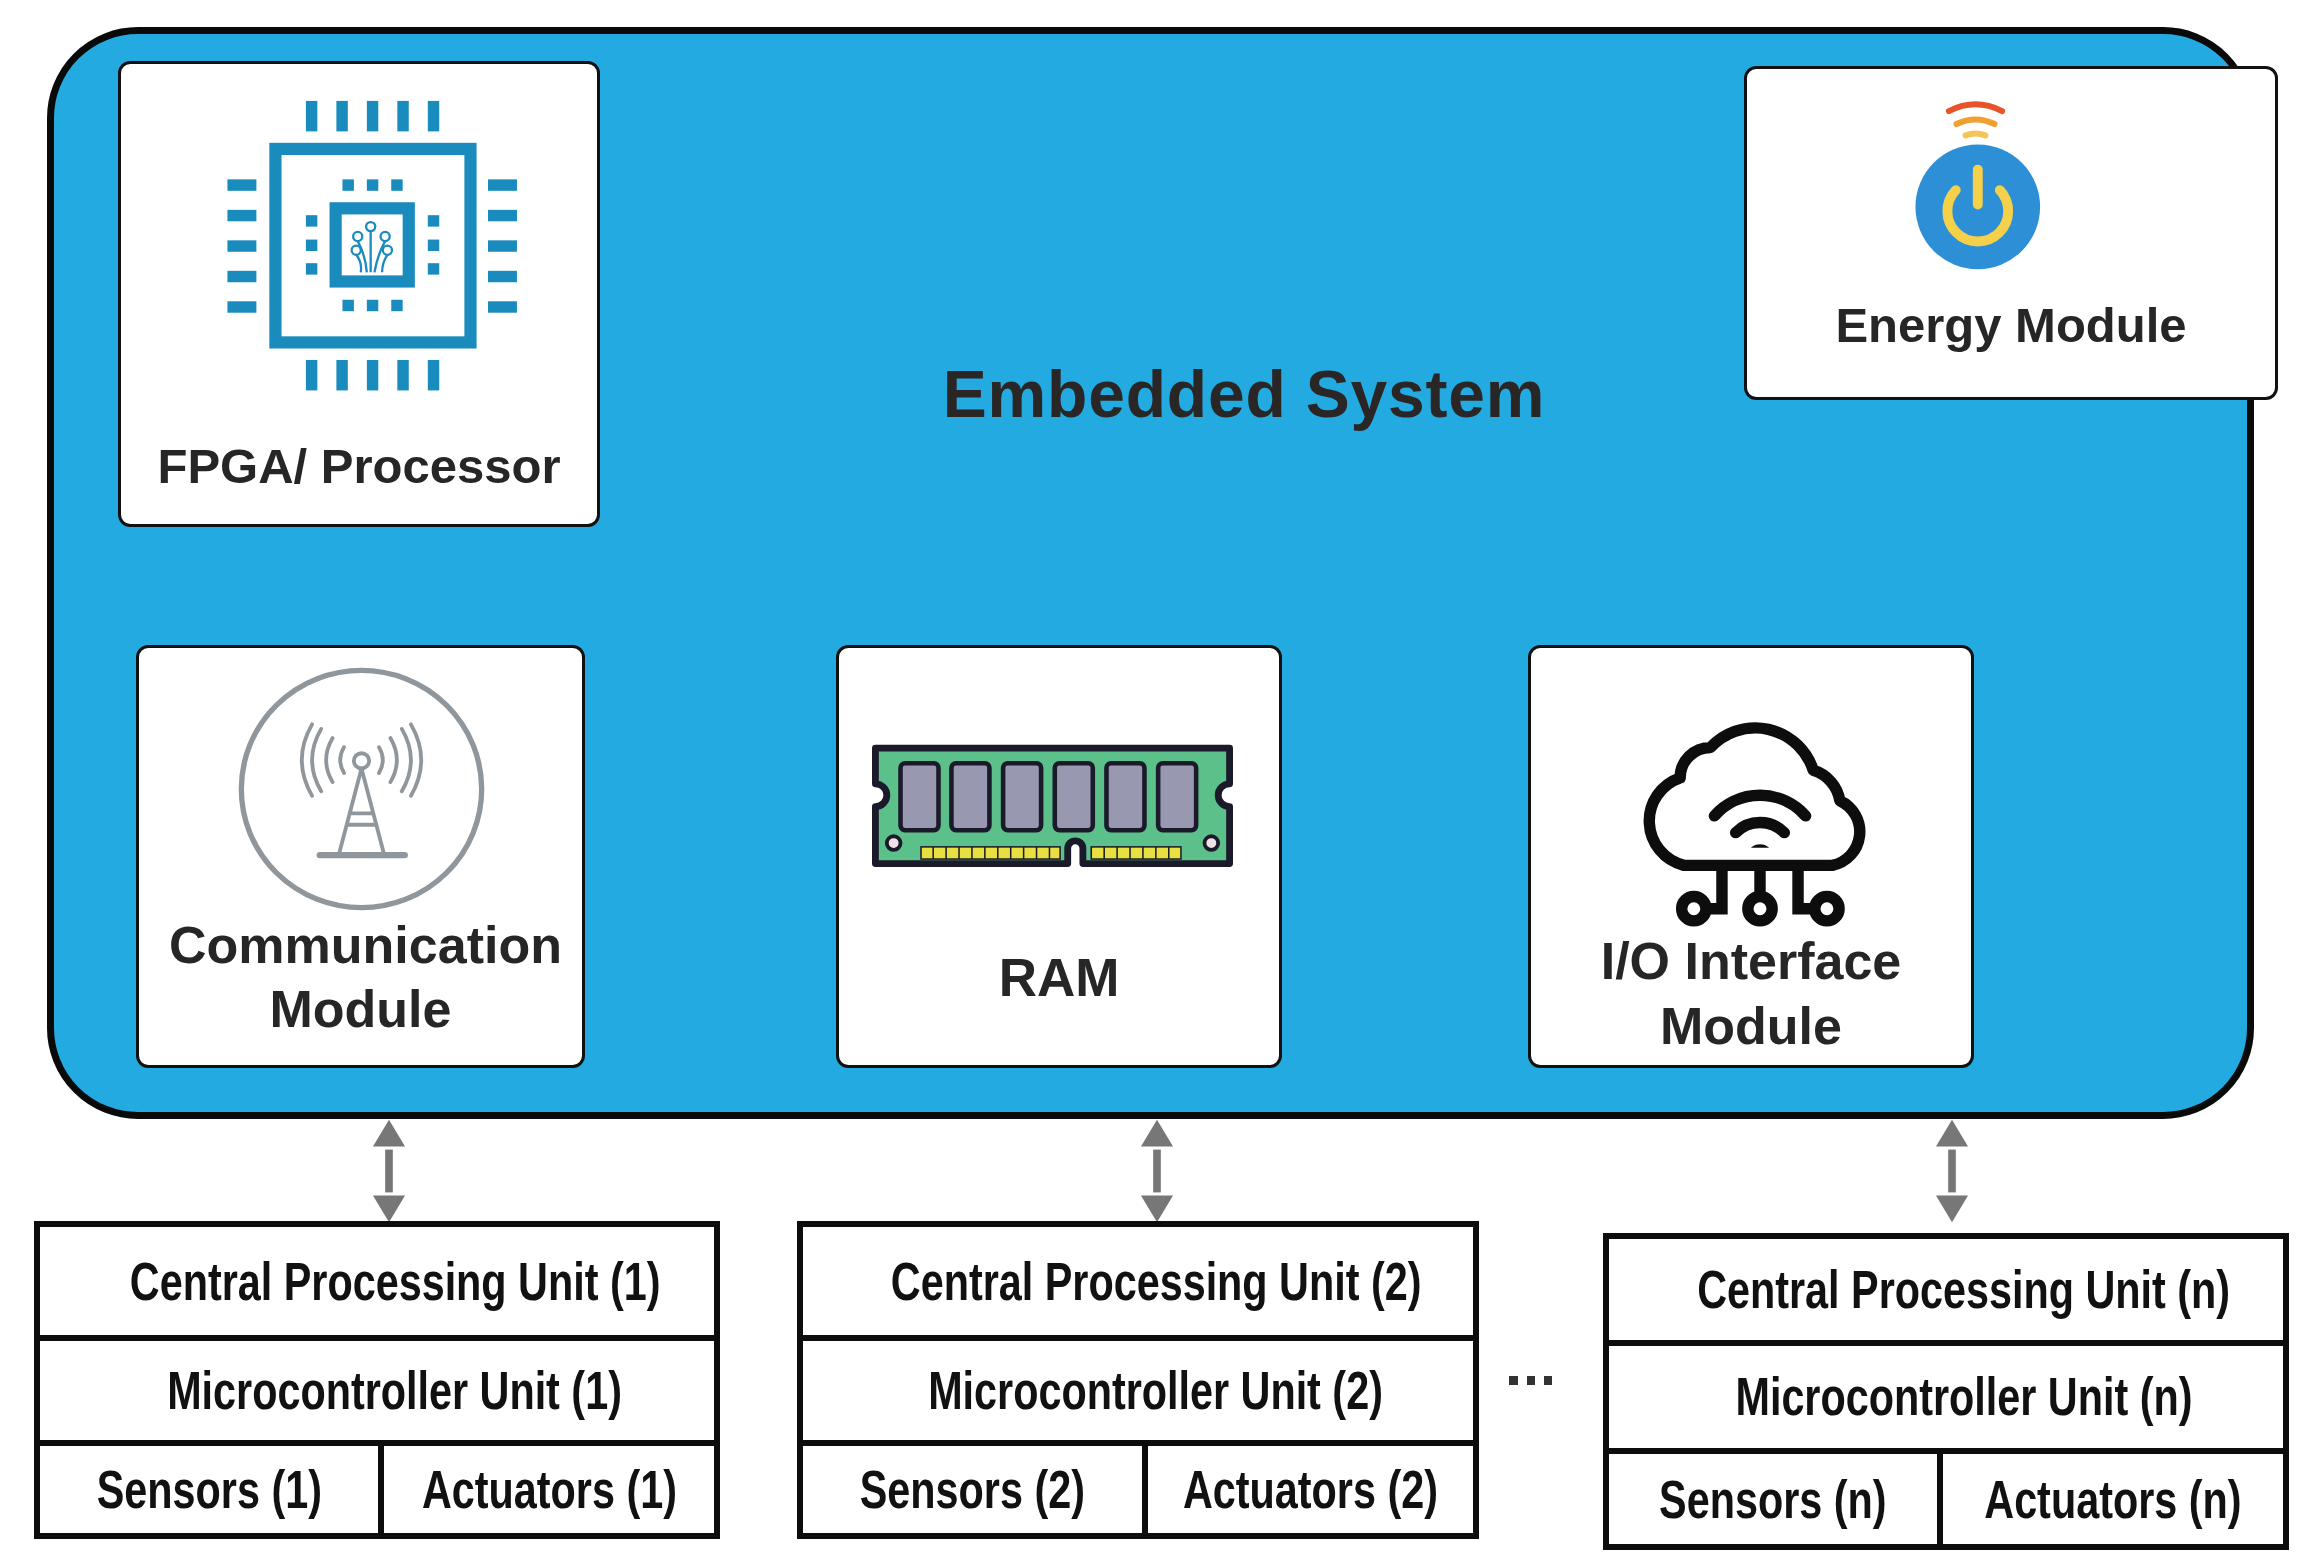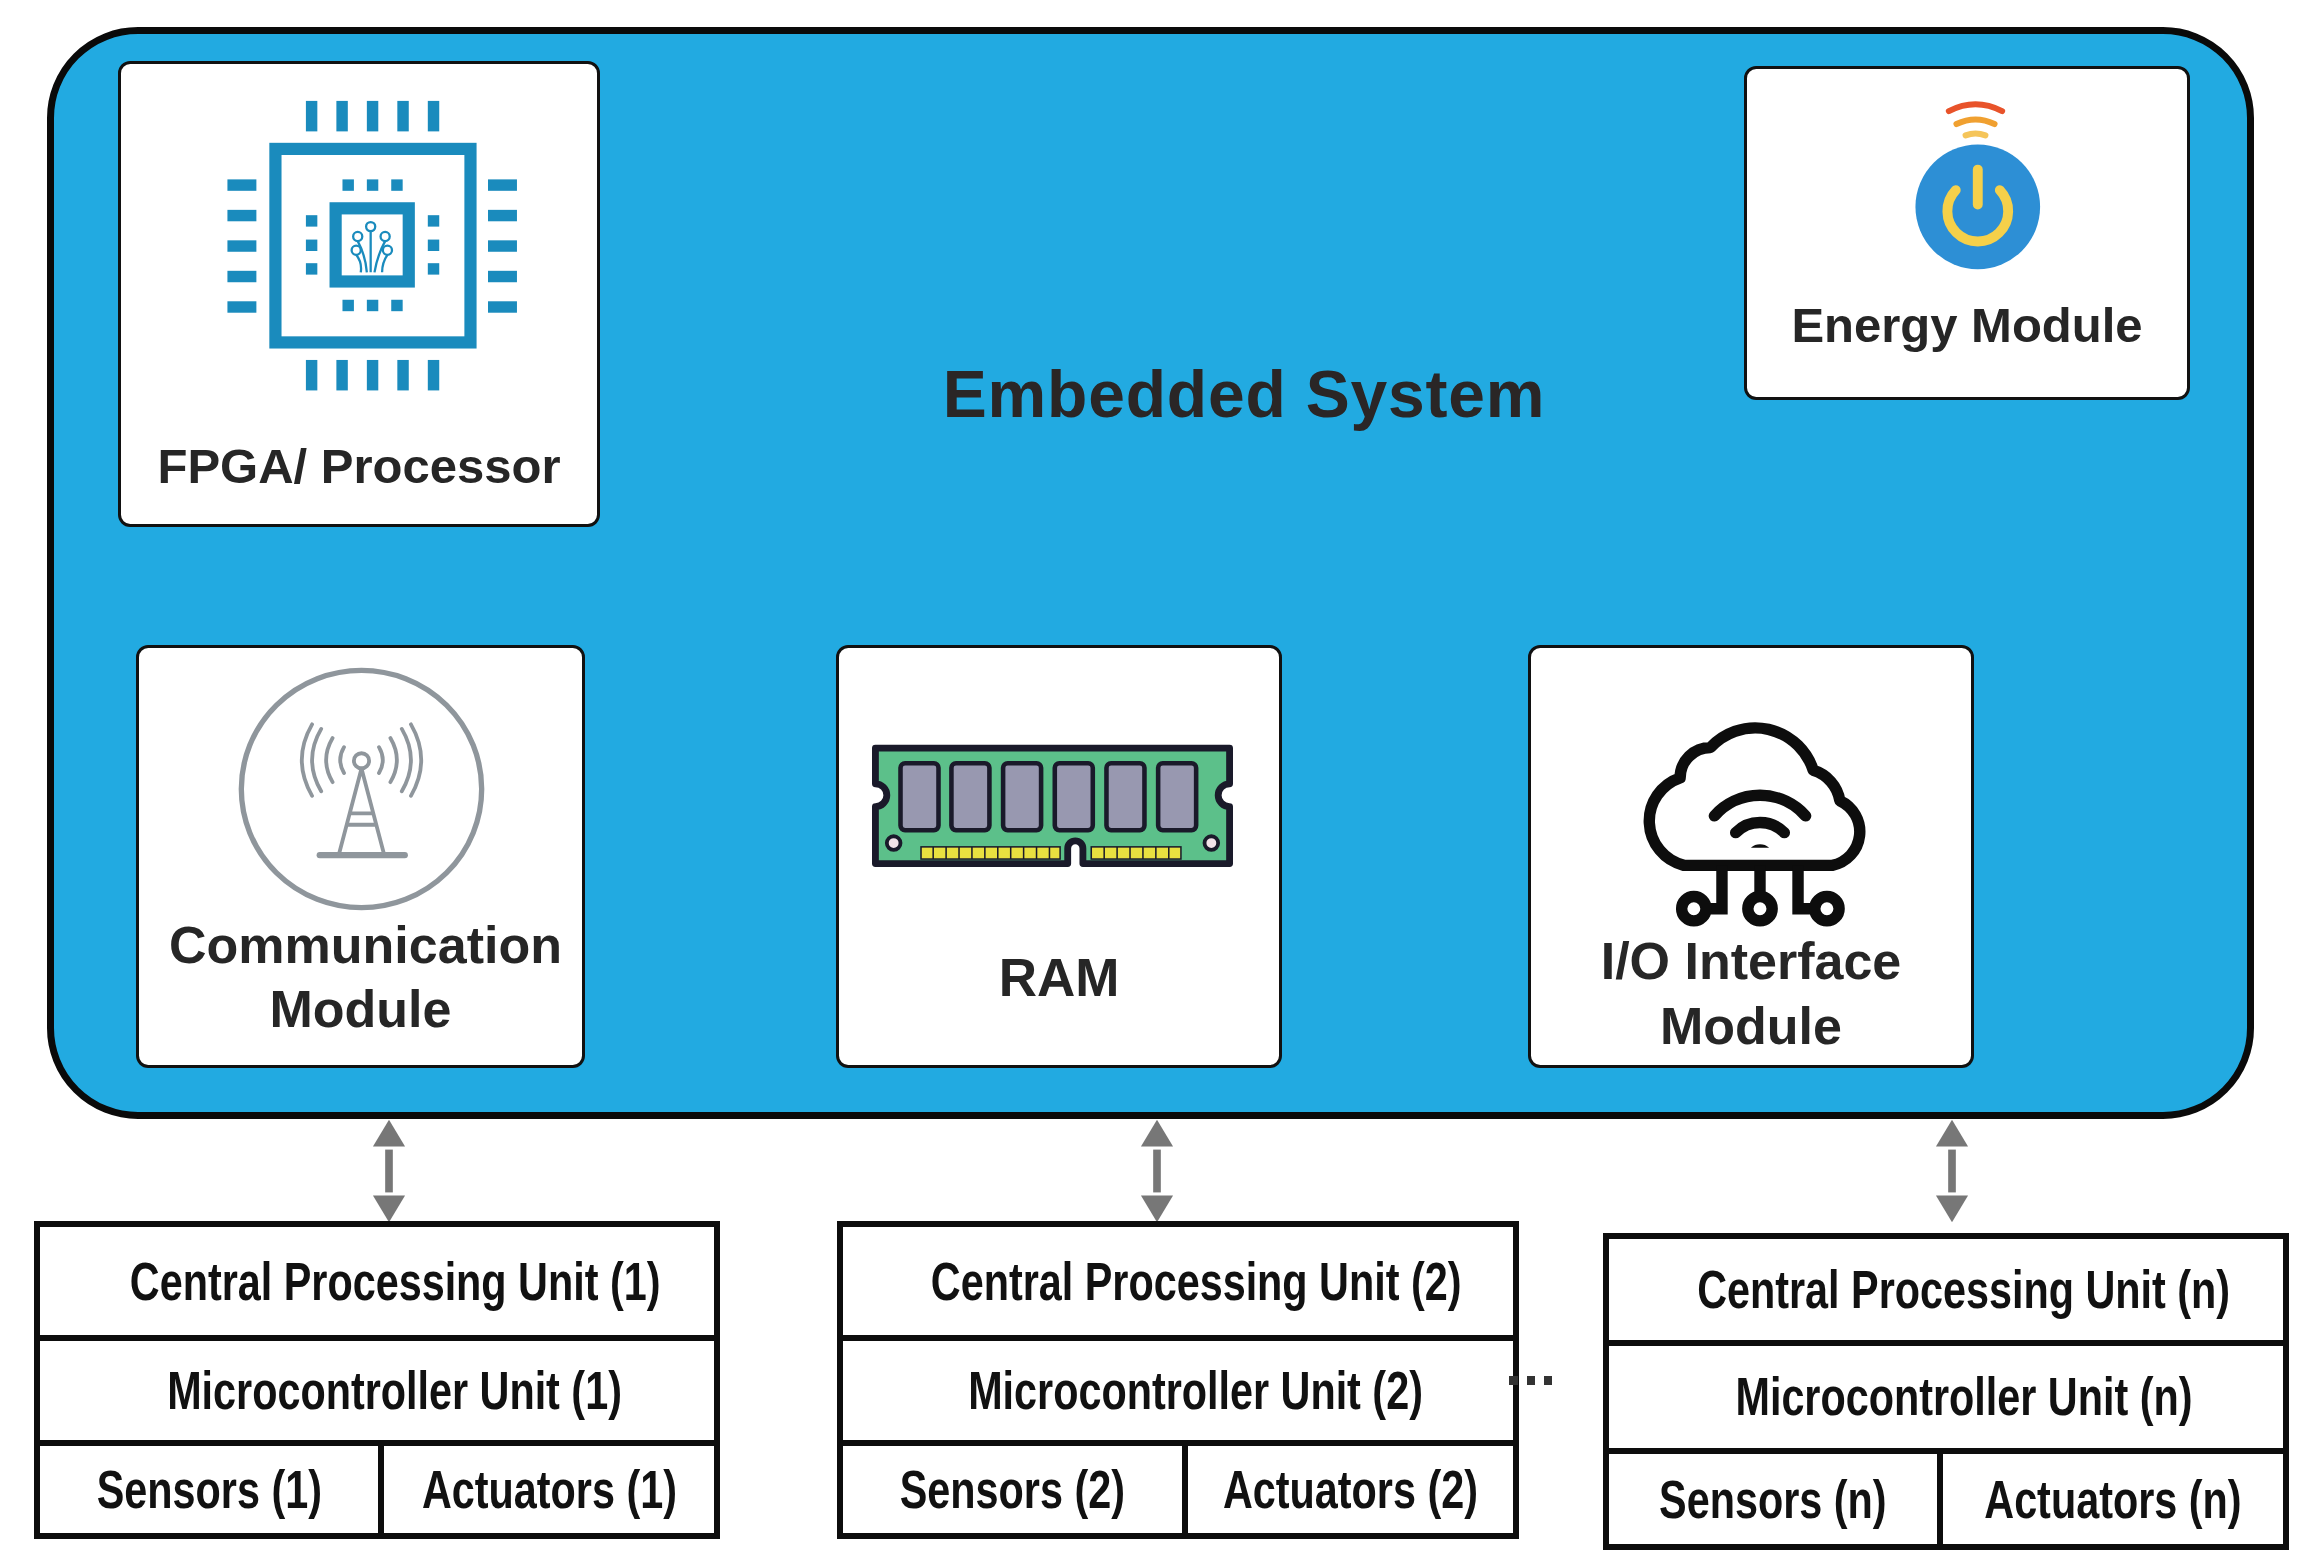--- a/index.html
+++ b/index.html
@@ -20,21 +20,21 @@
 
   .module {
     background:#ffffff; border:3.8px solid #111; border-radius:12.2px;
   }
   .module-label {
     position:absolute; left:0; right:0; text-align:center;
     font-weight:bold; color:#262626; white-space:nowrap;
   }
 
   #fpga  { left:118px;  top:61px;  width:482px; height:466px; }
-  #energy{ left:1744px; top:66px;  width:446px; height:334px; }
+  #energy{ left:1744px; top:66px;  width:534px; height:334px; }
   #comm  { left:136px;  top:645px; width:449px; height:423px; }
   #ram   { left:836px; top:645px; width:446px; height:423px;padding-left:33px; }
   #io    { left:1528px; top:645px; width:446px; height:423px; }
 
   .icon-svg { position:absolute; }
 
   
   .arrow { position:absolute; width:34px; height:104px; top:1119px; }
 
   
@@ -230,21 +230,21 @@
   <div class="row" style="top:213px; bottom:0;">
     <div class="cell" style="left:0; width:338px;">
       <span class="cond">Sensors (1)</span>
     </div>
     <div class="cell right" style="left:338px; right:0;">
       <span class="cond">Actuators (1)</span>
     </div>
   </div>
 </div>
 
-<div class="unit" style="left:797px; top:1221px; width:682px; height:318px;margin-left:40px;">
+<div class="unit" style="left:797px; top:1221px; width:682px; height:318px;">
   <div class="row" style="top:0; height:108px;">
     <span class="cond">Central Processing Unit (2)</span>
   </div>
   <div class="row" style="top:108px; height:104px;">
     <span class="cond">Microcontroller Unit (2)</span>
   </div>
   <div class="row" style="top:213px; bottom:0;">
     <div class="cell" style="left:0; width:339px;">
       <span class="cond">Sensors (2)</span>
     </div>

